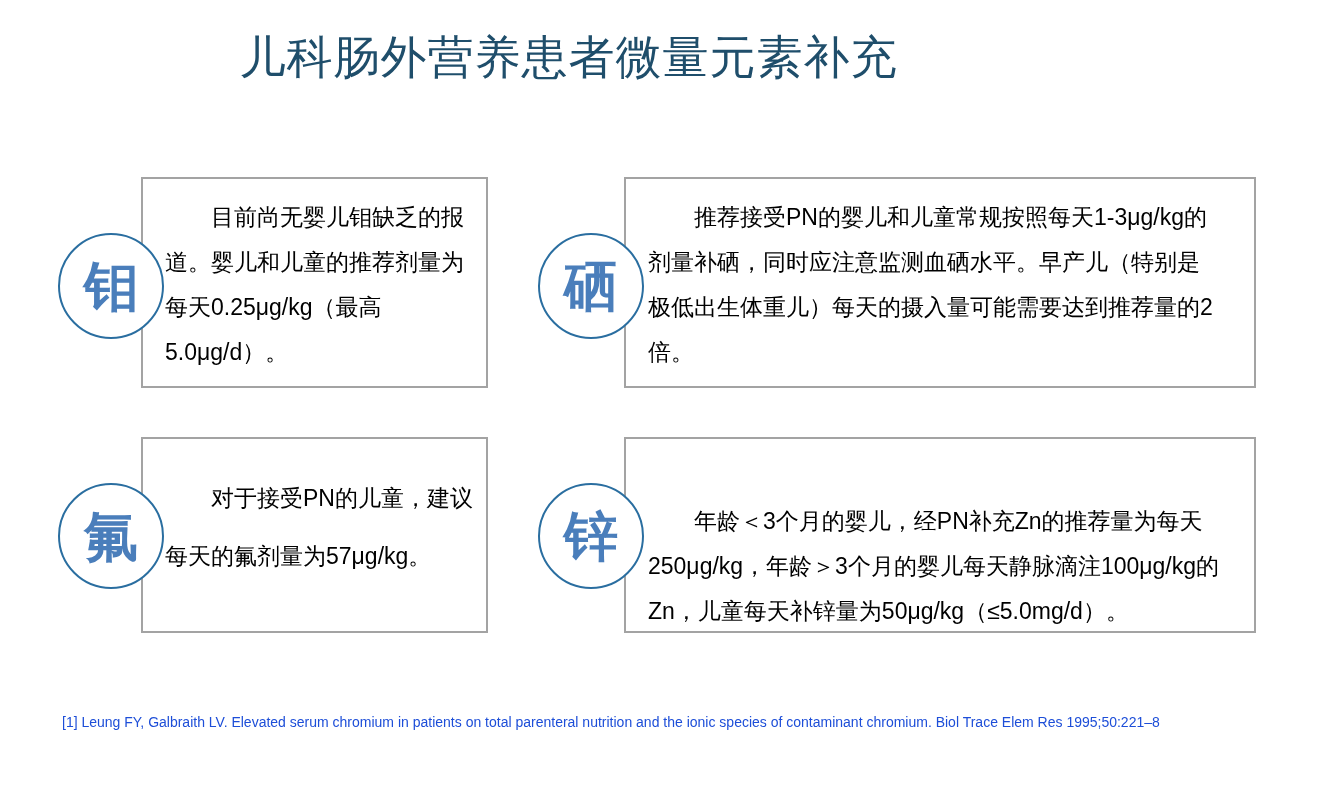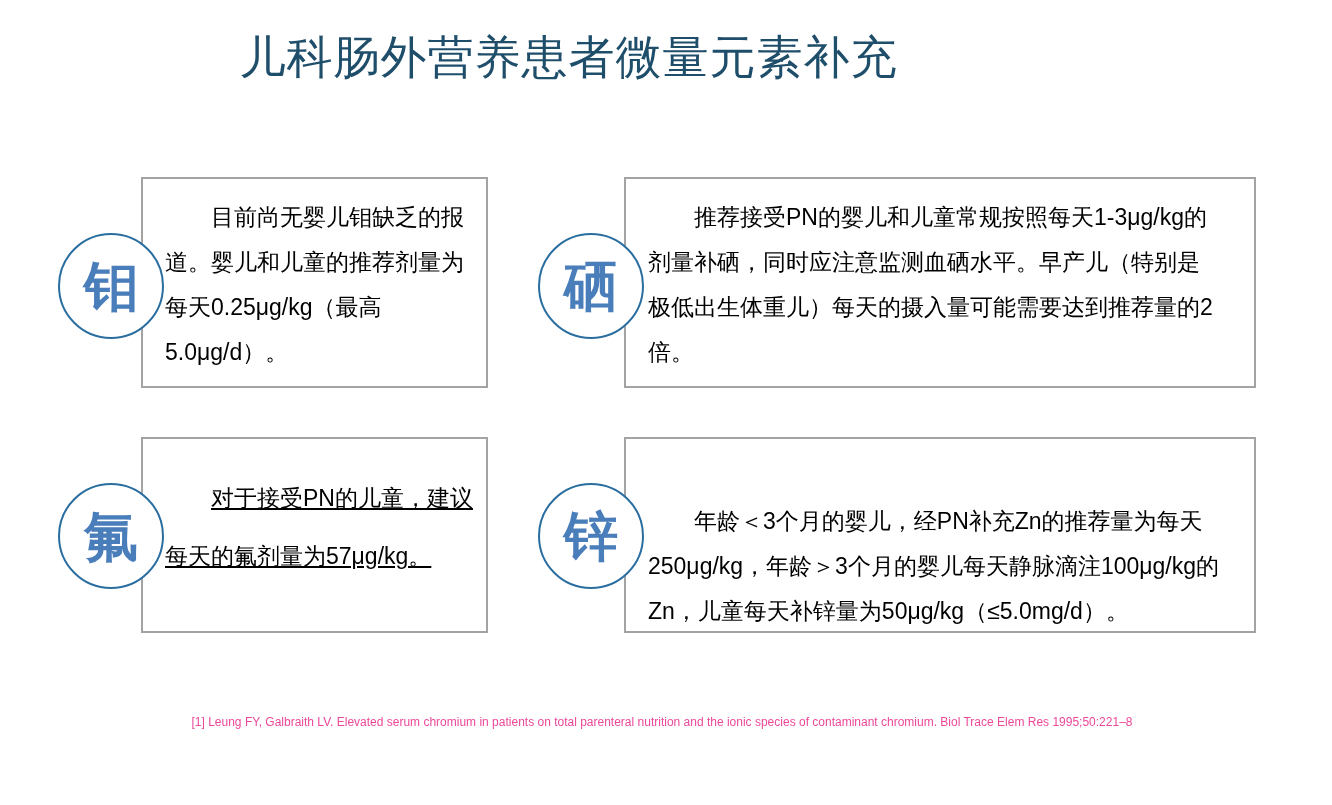--- a/index.html
+++ b/index.html
@@ -57,21 +57,21 @@
   }
 
   
   #card-mo   { left: 141px; top: 177px; width: 347px; height: 211px; }
   #card-se   { left: 624px; top: 177px; width: 632px; height: 211px; }
   #card-f    { left: 141px; top: 437px; width: 347px; height: 196px; }
   #card-zn   { left: 624px; top: 437px; width: 632px; height: 196px; }
 
   #card-mo   .card-body { padding: 16px 18px 0 22px; }
   #card-se   .card-body { padding: 16px 32px 0 22px; }
-  #card-f    .card-body { padding: 30px 8px 0 22px; line-height: 58px; text-decoration: underline; }
+  #card-f    .card-body { padding: 30px 8px 0 22px; line-height: 58px; }
   #card-zn   .card-body { padding: 16px 20px 0 22px; margin-top: 44px; }
 
   
   .elem-circle {
     position: absolute;
     width: 102px;
     height: 102px;
     border-radius: 50%;
     border: 2px solid #2a6ea0;
     background: #ffffff;
@@ -94,24 +94,23 @@
   #circle-se { left: 538px; top: 233px; }
   #circle-f  { left: 58px;  top: 483px; }
   #circle-zn { left: 538px; top: 483px; }
 
   
   .footnotes {
     position: absolute;
     left: 62px;
     top: 713px;
     width: 1200px;
-    color: #ec4899;
-    font-size: 12px;
+    color: #1d4ed8;
+    font-size: 14px;
     line-height: 19px;
-    text-align: center;
   }
   .footnote-line { white-space: nowrap; }
 </style>
 </head>
 <body>
 
 <div class="slide">
 
   <div class="slide-title">儿科肠外营养患者微量元素补充</div>
 

